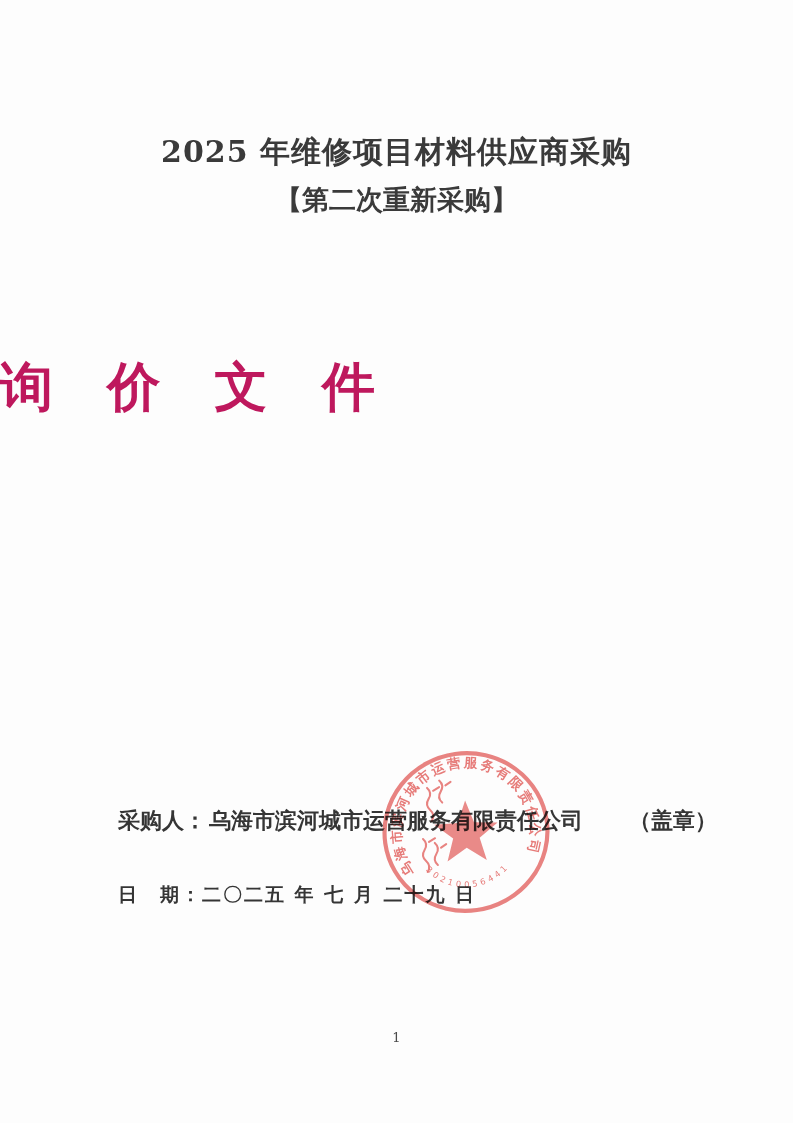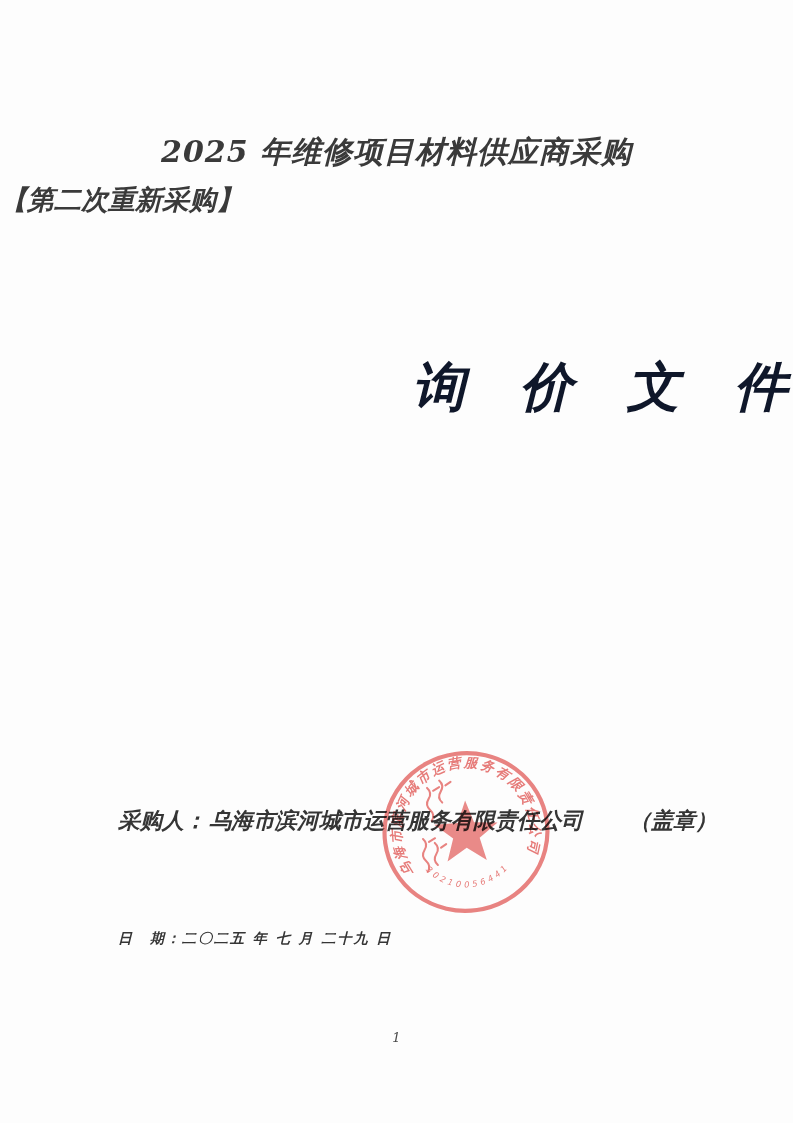--- a/index.html
+++ b/index.html
@@ -8,77 +8,75 @@
     background: #ffffff;
   }
   .page {
     position: relative;
     width: 793px;
     height: 1123px;
     background: #fdfdfd;
     overflow: hidden;
     font-family: "DejaVu Serif", "Liberation Serif", serif;
     color: #3b3b3b;
-    font-style: italic;
   }
   .title {
     position: absolute;
     top: 132px;
     left: 0;
     width: 100%;
     text-align: center;
     font-size: 30px;
     font-weight: 700;
     letter-spacing: 1px;
     color: #3a3a3a;
   }
   .subtitle {
     position: absolute;
     top: 182px;
     left: 0;
     width: 100%;
-    text-align: left;
+    text-align: center;
     font-size: 27px;
     font-weight: 700;
     color: #3a3a3a;
   }
   .doc-type {
     position: absolute;
     top: 352px;
     left: 0;
     width: 100%;
-    text-align: right;
+    text-align: left;
     font-size: 53px;
     font-weight: 700;
     letter-spacing: 6px;
     word-spacing: 0.45em;
-    color: #0f172a;
+    color: #be185d;
   }
   .purchaser-row {
     position: absolute;
     top: 806px;
     left: 118px;
     width: 600px;
     font-size: 22px;
     font-weight: 700;
     white-space: nowrap;
     color: #353535;
   }
   .purchaser-row .label { margin-right: 3px; }
   .purchaser-row .seal-hint { margin-left: 46px; margin-top: 40px; }
   .date-row {
     position: absolute;
     top: 882px;
     left: 118px;
-    font-size: 14px;
+    font-size: 19px;
     font-weight: 700;
     letter-spacing: 2px;
     white-space: nowrap;
     color: #353535;
-    margin-top: 48px;
   }
   .page-number {
     position: absolute;
     top: 1030px;
     left: 0;
     width: 100%;
     text-align: center;
     font-size: 13px;
     color: #4a4a4a;
   }

